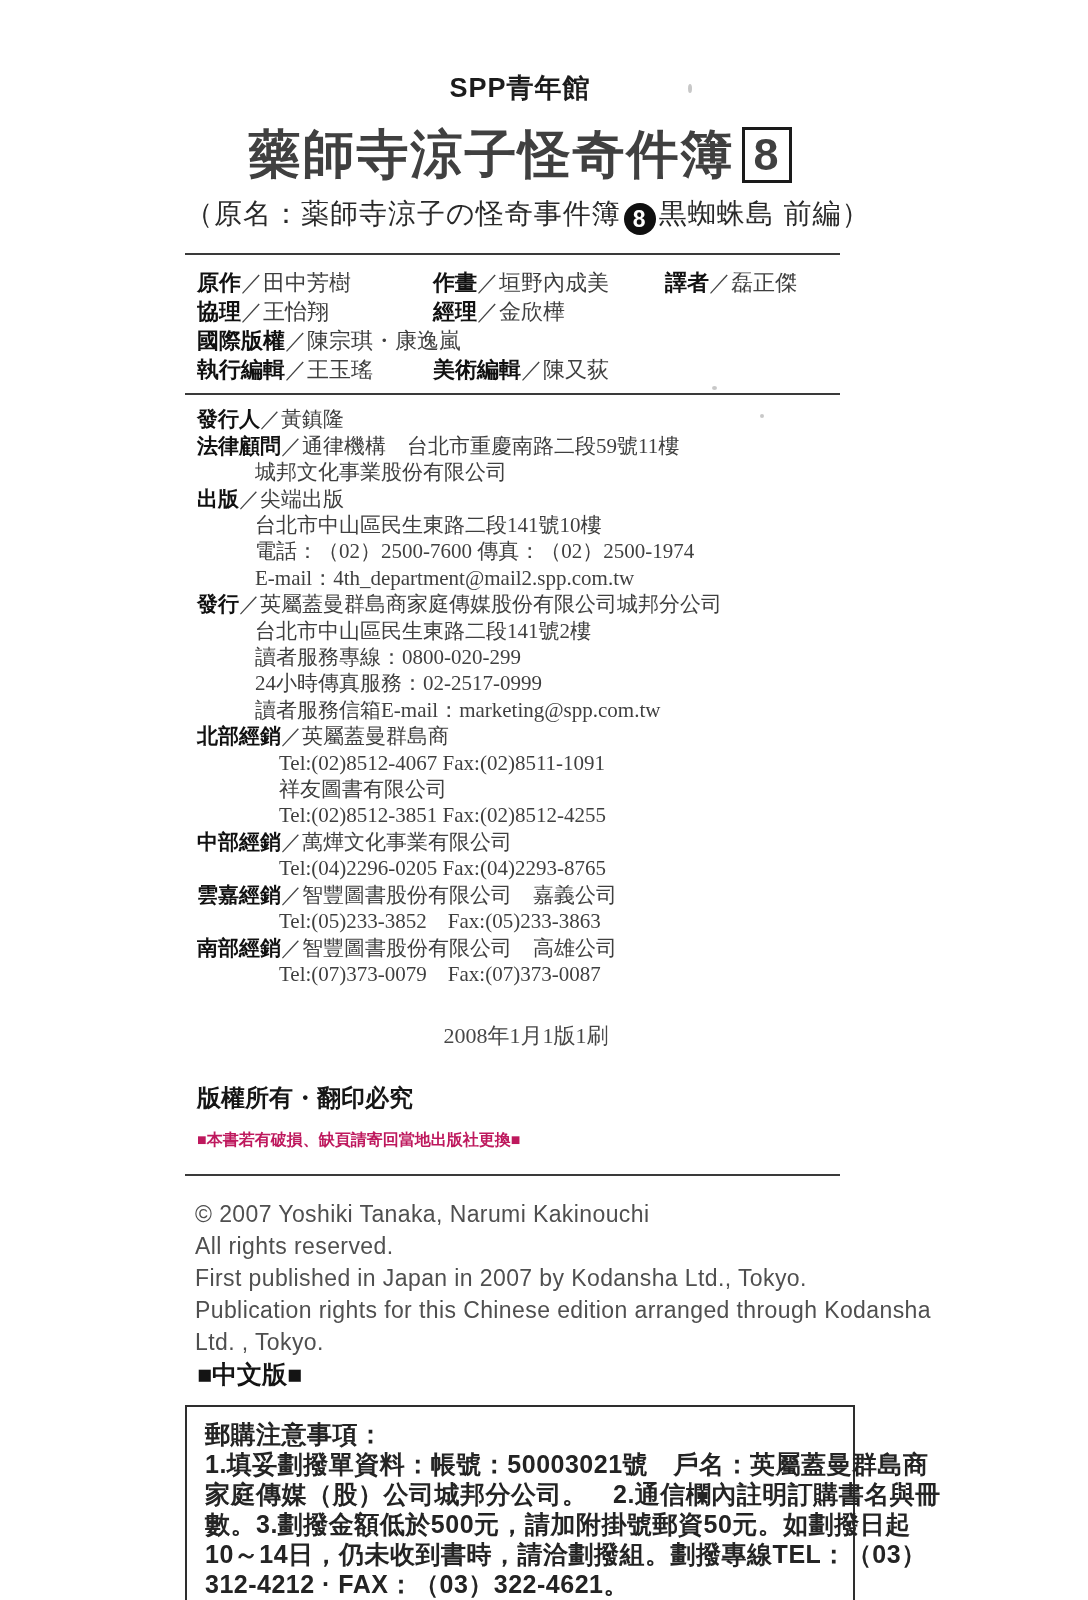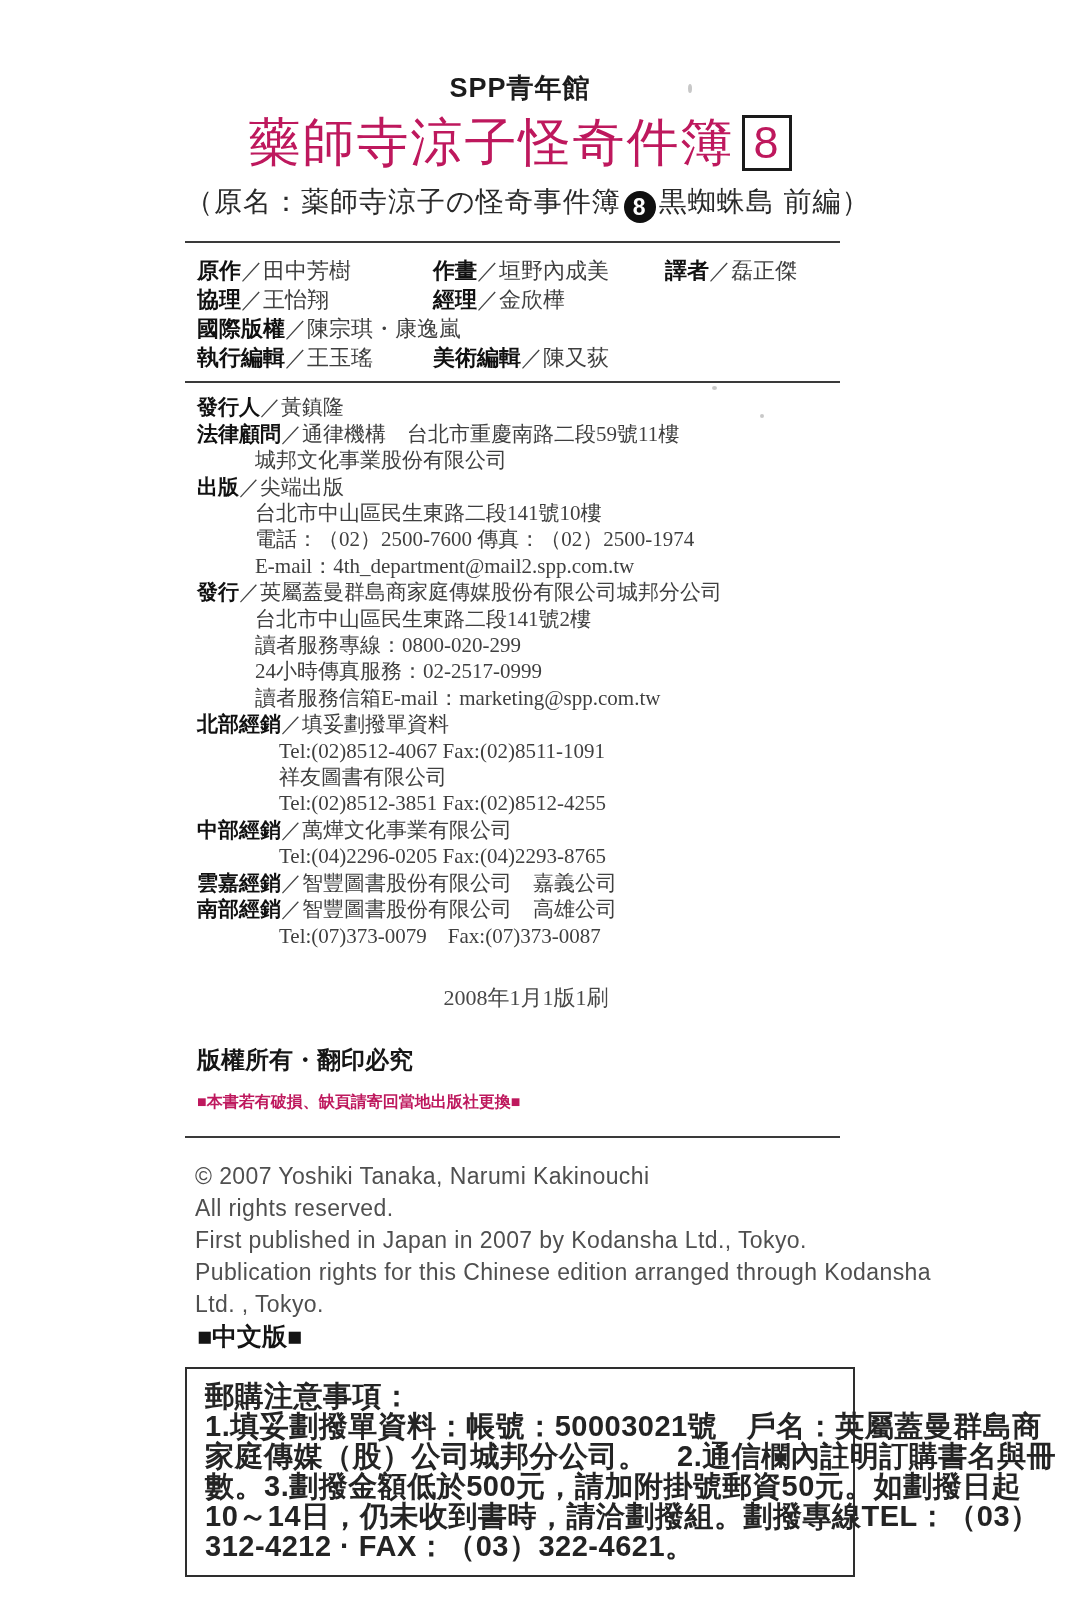--- a/index.html
+++ b/index.html
@@ -18,24 +18,24 @@
   
   .hdr{text-align:center;}
   .imprint{
     padding-top:70px;
     font-size:27px;
     font-weight:bold;
     color:#1c1c1c;
     letter-spacing:1px;
   }
   .title{
-    margin:8px 0 0 0;
+    margin:20px 0 0 0;
     font-size:52px;
-    font-weight:normal;
-    color:#be185d;
+    font-weight:bold;
+    color:#404040;
     letter-spacing:2px;
     line-height:1.1;
     white-space:nowrap;
   }
   .vol-box{
     display:inline-block;
     border:3px solid #1a1a1a;
     padding:0 8px;
     margin-left:8px;
     font-size:45px;
@@ -139,21 +139,21 @@
     color:#141414;
   }
   .mail-box{
     box-sizing:border-box;
     margin-top:14px;
     border:2px solid #2e2e2e;
     padding:12px 16px 14px 18px;
     width:100%;
   }
   .mail-line{
-    font-size:29px;
+    font-size:25px;
     line-height:30px;
     font-weight:bold;
     color:#242424;
     letter-spacing:0.5px;
     white-space:nowrap;
   }
   
   .speck{position:absolute;background:#9a9a9a;border-radius:50%;opacity:.55;}
   .sp1{left:688px;top:84px;width:4px;height:9px;}
   .sp2{left:712px;top:386px;width:5px;height:4px;}
@@ -191,27 +191,28 @@
     <div class="pub-line ind1"><span class="val">城邦文化事業股份有限公司</span></div>
     <div class="pub-line"><span class="lbl">出版</span><span class="sep">／</span><span class="val">尖端出版</span></div>
     <div class="pub-line ind1"><span class="val">台北市中山區民生東路二段141號10樓</span></div>
     <div class="pub-line ind1"><span class="val">電話：（02）2500-7600 傳真：（02）2500-1974</span></div>
     <div class="pub-line ind1"><span class="val">E-mail：4th_department@mail2.spp.com.tw</span></div>
     <div class="pub-line"><span class="lbl">發行</span><span class="sep">／</span><span class="val">英屬蓋曼群島商家庭傳媒股份有限公司城邦分公司</span></div>
     <div class="pub-line ind1"><span class="val">台北市中山區民生東路二段141號2樓</span></div>
     <div class="pub-line ind1"><span class="val">讀者服務專線：0800-020-299</span></div>
     <div class="pub-line ind1"><span class="val">24小時傳真服務：02-2517-0999</span></div>
     <div class="pub-line ind1"><span class="val">讀者服務信箱E-mail：marketing@spp.com.tw</span></div>
-    <div class="pub-line"><span class="lbl">北部經銷</span><span class="sep">／</span><span class="val">填妥劃撥單資料</span></div>
+    <div class="pub-line"><span class="lbl">北部經銷</span><span class="sep">／</span><span class="val">英屬蓋曼群島商</span></div>
     <div class="pub-line ind2"><span class="val">Tel:(02)8512-4067 Fax:(02)8511-1091</span></div>
     <div class="pub-line ind2"><span class="val">祥友圖書有限公司</span></div>
     <div class="pub-line ind2"><span class="val">Tel:(02)8512-3851 Fax:(02)8512-4255</span></div>
     <div class="pub-line"><span class="lbl">中部經銷</span><span class="sep">／</span><span class="val">萬燁文化事業有限公司</span></div>
     <div class="pub-line ind2"><span class="val">Tel:(04)2296-0205 Fax:(04)2293-8765</span></div>
     <div class="pub-line"><span class="lbl">雲嘉經銷</span><span class="sep">／</span><span class="val">智豐圖書股份有限公司　嘉義公司</span></div>
+    <div class="pub-line ind2"><span class="val">Tel:(05)233-3852　Fax:(05)233-3863</span></div>
     <div class="pub-line"><span class="lbl">南部經銷</span><span class="sep">／</span><span class="val">智豐圖書股份有限公司　高雄公司</span></div>
     <div class="pub-line ind2"><span class="val">Tel:(07)373-0079　Fax:(07)373-0087</span></div>
   </div>
 
   <div class="printing">2008年1月1版1刷</div>
 
   <div class="rights">版權所有・翻印必究</div>
   <div class="damage">■本書若有破損、缺頁請寄回當地出版社更換■</div>
 
   <hr class="rule rule3">

